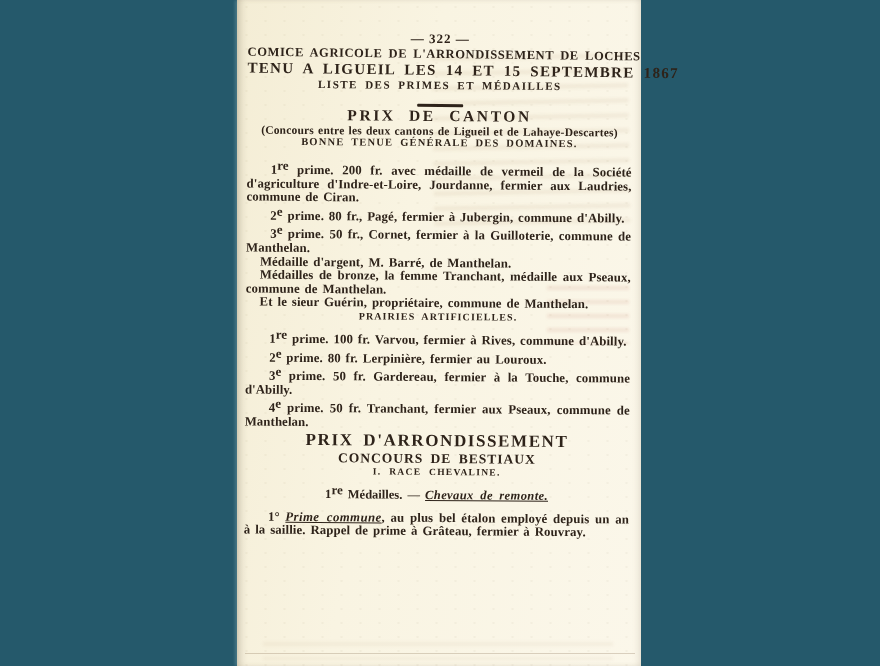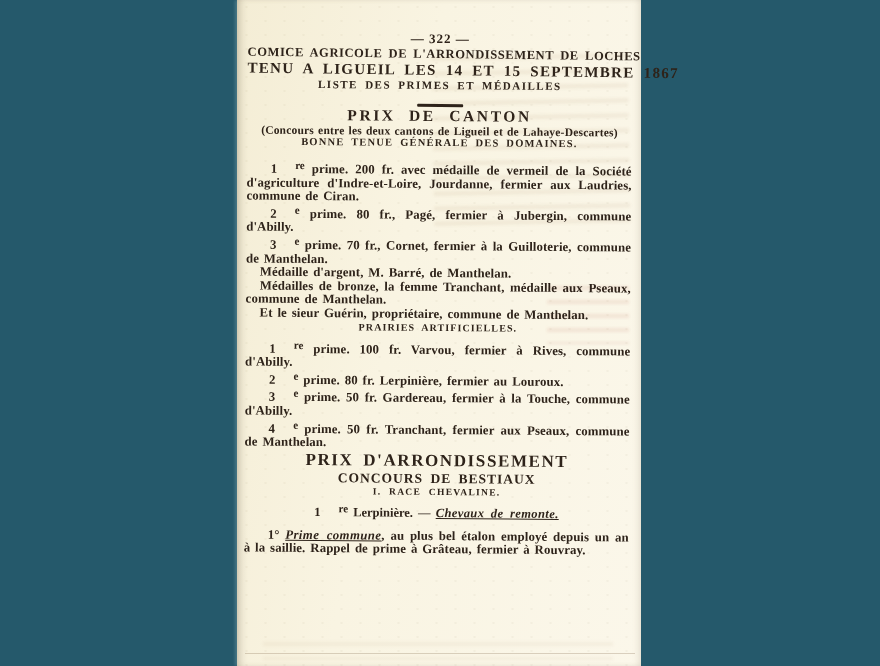--- a/index.html
+++ b/index.html
@@ -59,21 +59,21 @@
   .h-liste  { margin-top: 14px; font-size: 11px;   letter-spacing: 1.5px; word-spacing: 3px; font-weight: bold; }
   .rule     { width: 46px; height: 3px; background: #2e231a; margin: 13px auto 0; border-radius: 1px; }
   .h-canton { margin-top: 12px; font-size: 15.5px; letter-spacing: 2.6px; word-spacing: 7px; font-weight: bold; }
   .h-note   { margin-top: 12px; font-size: 11.5px; letter-spacing: .2px; word-spacing: 1px; font-weight: bold; }
   .h-small  { margin-top: 13px; font-size: 10.5px; letter-spacing: 1.2px; word-spacing: 3px; font-weight: bold; }
 
   .bp { font-size: 12.8px; line-height: 13.6px; text-align: justify;
         text-indent: 24px; word-spacing: 1.6px; letter-spacing: .1px; }
   .bp.noind { text-indent: 14px; }
   .first { margin-top: 12px; }
-  .psup { font-size: 11px; vertical-align: 4px; letter-spacing: 0; margin-left: 18px; }
+  .psup { font-size: 13px; vertical-align: 4px; letter-spacing: 0; }
 
   .h-prairies { margin-top: 7px; font-size: 10px; letter-spacing: 1.1px; word-spacing: 3px; font-weight: bold; }
   .mt7 { margin-top: 7px; }
 
   .h-arrond   { margin-top: 13px; font-size: 17px;   letter-spacing: 1.6px; word-spacing: 4px; font-weight: bold; }
   .h-bestiaux { margin-top: 9px;  font-size: 13.5px; letter-spacing: 1px;  word-spacing: 3px; font-weight: bold; }
   .h-race     { margin-top: 8px;  font-size: 9.5px;  letter-spacing: 1.3px; word-spacing: 4px; font-weight: bold; }
   .cat-line   { margin-top: 6px;  font-size: 12.5px; font-weight: bold; word-spacing: 2px; }
   .cat-line i, .last i { font-style: italic; letter-spacing: .4px; word-spacing: 3px; text-decoration: underline; }
   .last { margin-top: 9px; }
@@ -99,35 +99,35 @@
 
       <div class="rule"></div>
 
       <div class="hd h-canton c">PRIX DE CANTON</div>
       <div class="hd h-note c">(Concours entre les deux cantons de Ligueil et de Lahaye-Descartes)</div>
 
       <div class="hd h-small c">BONNE TENUE GÉNÉRALE DES DOMAINES.</div>
 
       <p class="bp first"><span>1</span><sup class="psup">re</sup><span> prime. 200 fr. avec médaille de vermeil de la Société d'agriculture d'Indre-et-Loire, Jourdanne, fermier aux Laudries, commune de Ciran.</span></p>
       <p class="bp"><span>2</span><sup class="psup">e</sup><span> prime. 80 fr., Pagé, fermier à Jubergin, commune d'Abilly.</span></p>
-      <p class="bp"><span>3</span><sup class="psup">e</sup><span> prime. 70 fr., Cornet, fermier à la Guilloterie, commune de Manthelan.</span></p>
+      <p class="bp"><span>3</span><sup class="psup">e</sup><span> prime. 50 fr., Cornet, fermier à la Guilloterie, commune de Manthelan.</span></p>
       <p class="bp noind"><span>Médaille d'argent, M. Barré, de Manthelan.</span></p>
       <p class="bp noind"><span>Médailles de bronze, la femme Tranchant, médaille aux Pseaux, commune de Manthelan.</span></p>
       <p class="bp noind"><span>Et le sieur Guérin, propriétaire, commune de Manthelan.</span></p>
 
       <div class="hd h-prairies c">PRAIRIES ARTIFICIELLES.</div>
 
       <p class="bp mt7"><span>1</span><sup class="psup">re</sup><span> prime. 100 fr. Varvou, fermier à Rives, commune d'Abilly.</span></p>
       <p class="bp"><span>2</span><sup class="psup">e</sup><span> prime. 80 fr. Lerpinière, fermier au Louroux.</span></p>
       <p class="bp"><span>3</span><sup class="psup">e</sup><span> prime. 50 fr. Gardereau, fermier à la Touche, commune d'Abilly.</span></p>
       <p class="bp"><span>4</span><sup class="psup">e</sup><span> prime. 50 fr. Tranchant, fermier aux Pseaux, commune de Manthelan.</span></p>
 
       <div class="hd h-arrond c">PRIX D'ARRONDISSEMENT</div>
       <div class="hd h-bestiaux c">CONCOURS DE BESTIAUX</div>
       <div class="hd h-race c">I. RACE CHEVALINE.</div>
 
-      <p class="cat-line c"><span>1</span><sup class="psup">re</sup><span> Lerpinière. — </span><i>Chevaux de remonte.</i></p>
+      <p class="cat-line c"><span>1</span><sup class="psup">re</sup><span> Médailles. — </span><i>Chevaux de remonte.</i></p>
 
       <p class="bp last"><span>1° </span><i>Prime commune</i><span>, au plus bel étalon employé depuis un an à la saillie. Rappel de prime à Grâteau, fermier à Rouvray.</span></p>
 
     </div>
   </div>
 </div>
 
 </body></html>

